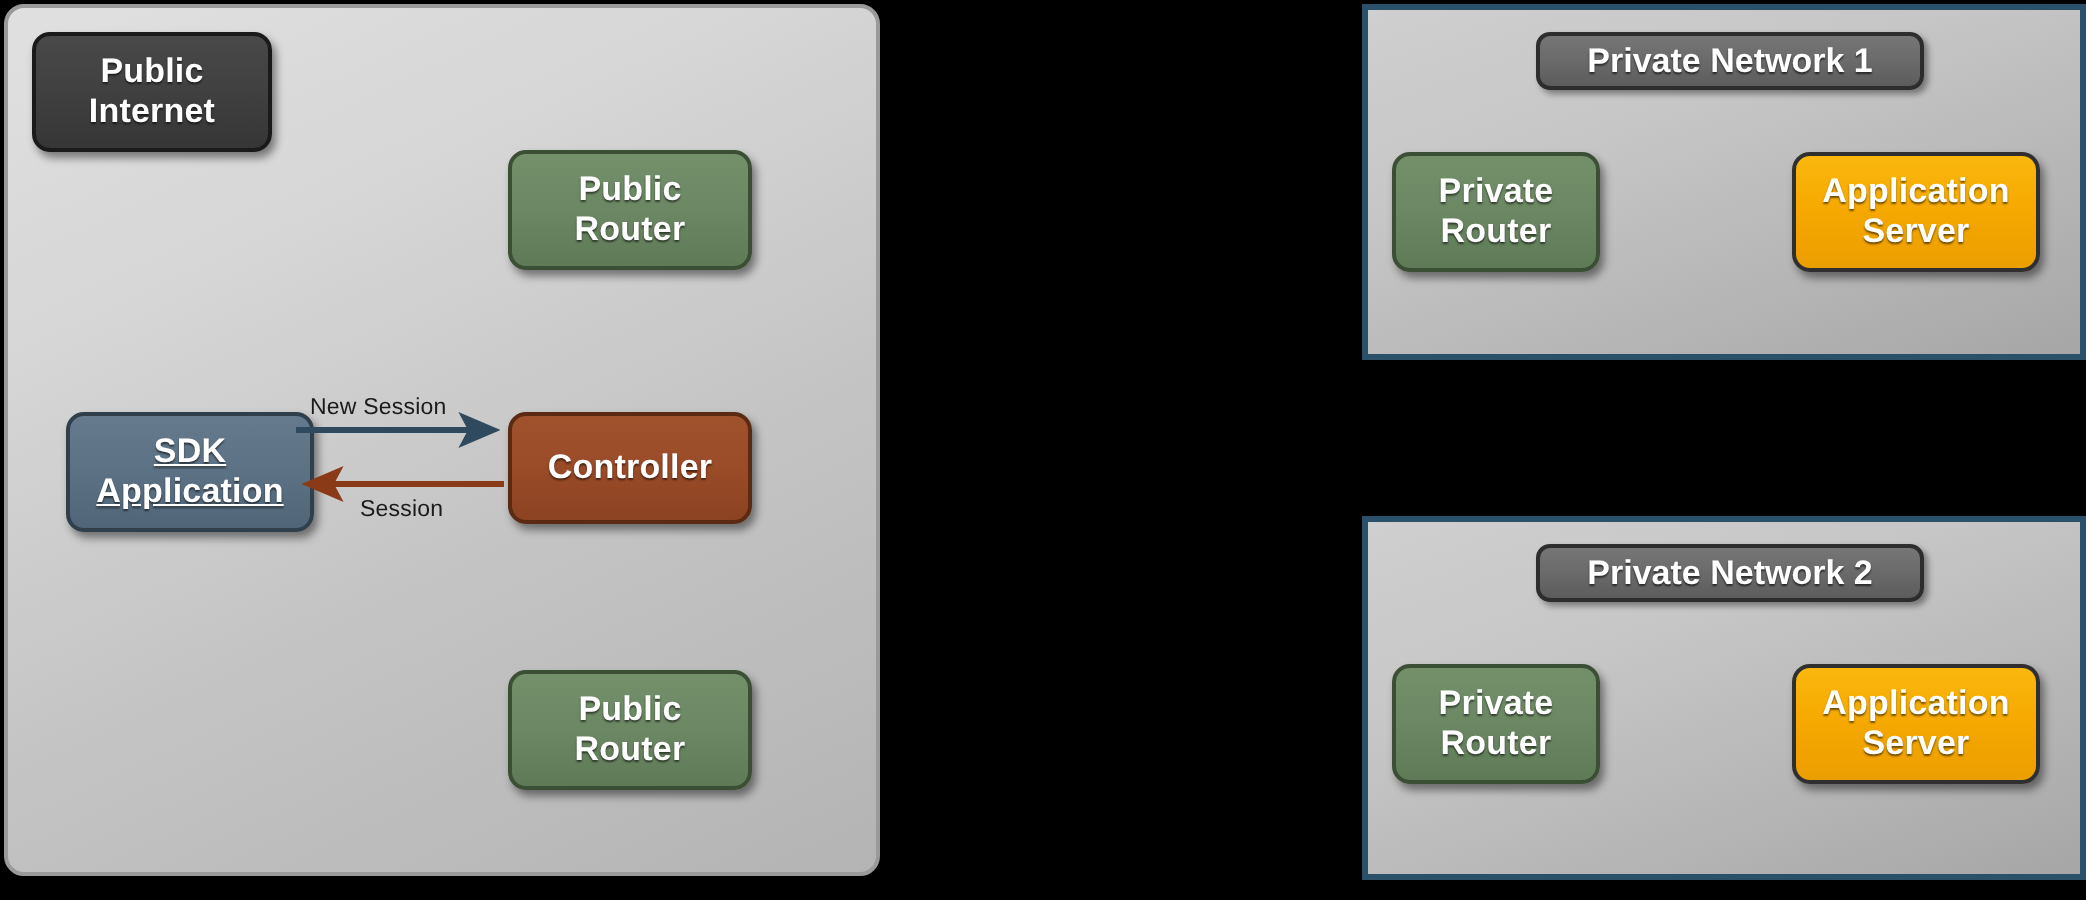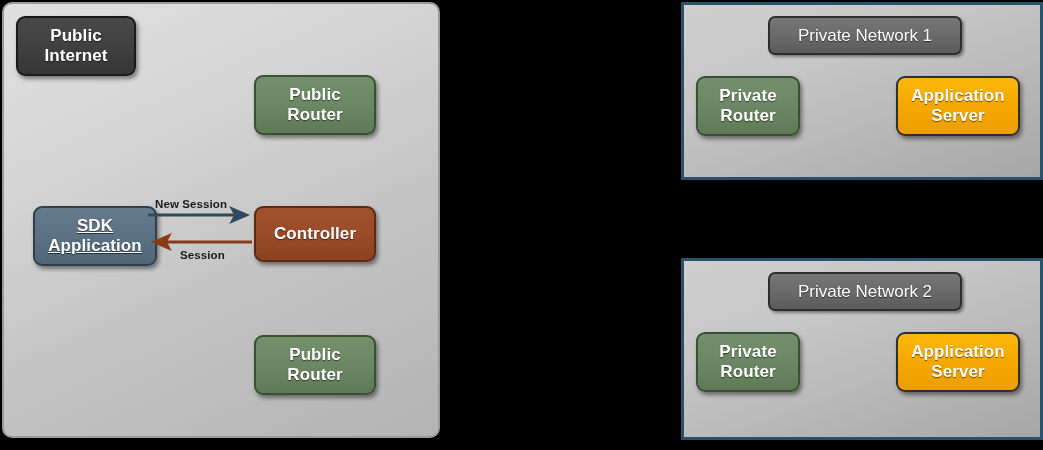--- a/index.html
+++ b/index.html
@@ -59,26 +59,26 @@
   }
   #privnet-1 { left: 681px; top: 2px;   width: 362px; height: 178px; }
   #privnet-2 { left: 681px; top: 258px; width: 362px; height: 182px; }
 
   .net-title {
     position: absolute;
     box-sizing: border-box;
     left: 84px;
     top: 11px;
     width: 194px;
-    height: 39px;
+    height: 29px;
     border-radius: 7px;
     background: linear-gradient(180deg, #767676 0%, #6a6a6a 50%, #5c5c5c 100%);
     border: 2px solid #2d2d2d;
     color: #fff;
-    font-weight: normal;
+    font-weight: bold;
     font-size: 17px;
     display: flex;
     align-items: center;
     justify-content: center;
     text-shadow: 0 1px 1px rgba(0,0,0,.6);
     box-shadow: 2px 2px 3px rgba(0,0,0,.4);
   }
 
   
   .dark   { background: linear-gradient(180deg,#494949 0%,#414141 45%,#363636 100%); border: 2px solid #1a1a1a; }
@@ -102,21 +102,21 @@
     position: absolute;
     left: 148px;
     top: 190px;
     width: 110px;
     height: 80px;
     overflow: visible;
   }
   .arrow-label {
     position: absolute;
     font-size: 11.5px;
-    font-weight: bold;
+    font-weight: normal;
     color: #1b1b1b;
     white-space: nowrap;
     letter-spacing: .1px;
   }
   #label-new-session { left: 155px; top: 198px; }
   #label-session     { left: 180px; top: 249px; }
 </style>
 </head>
 <body>
 

